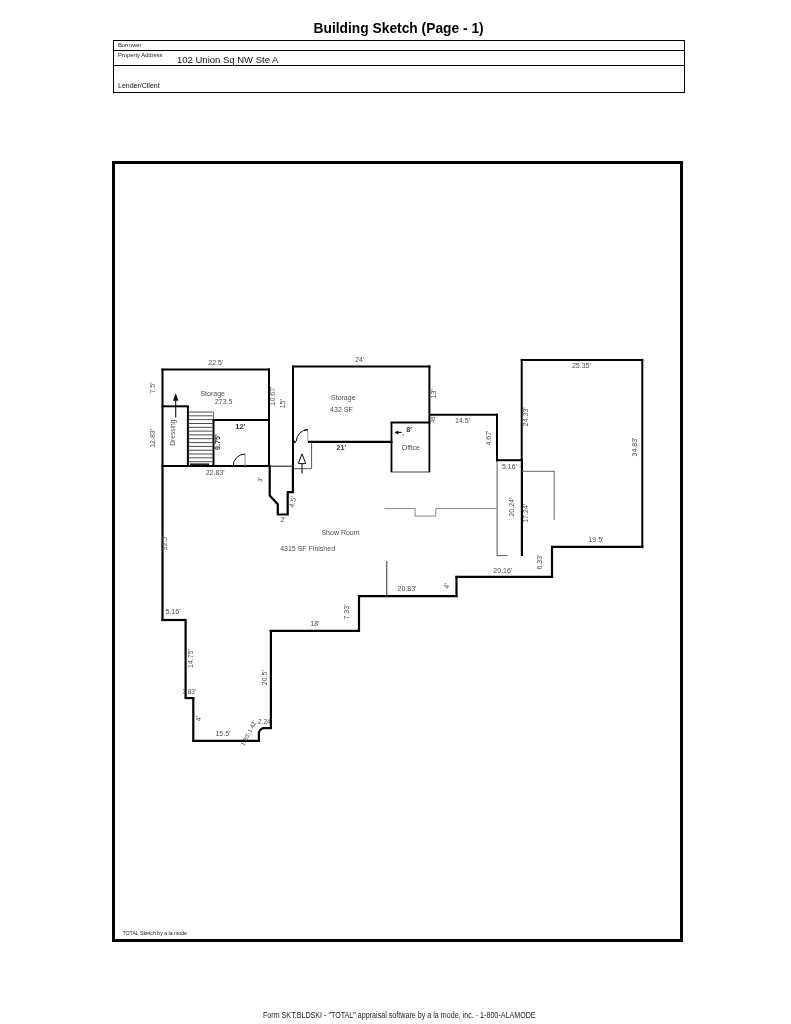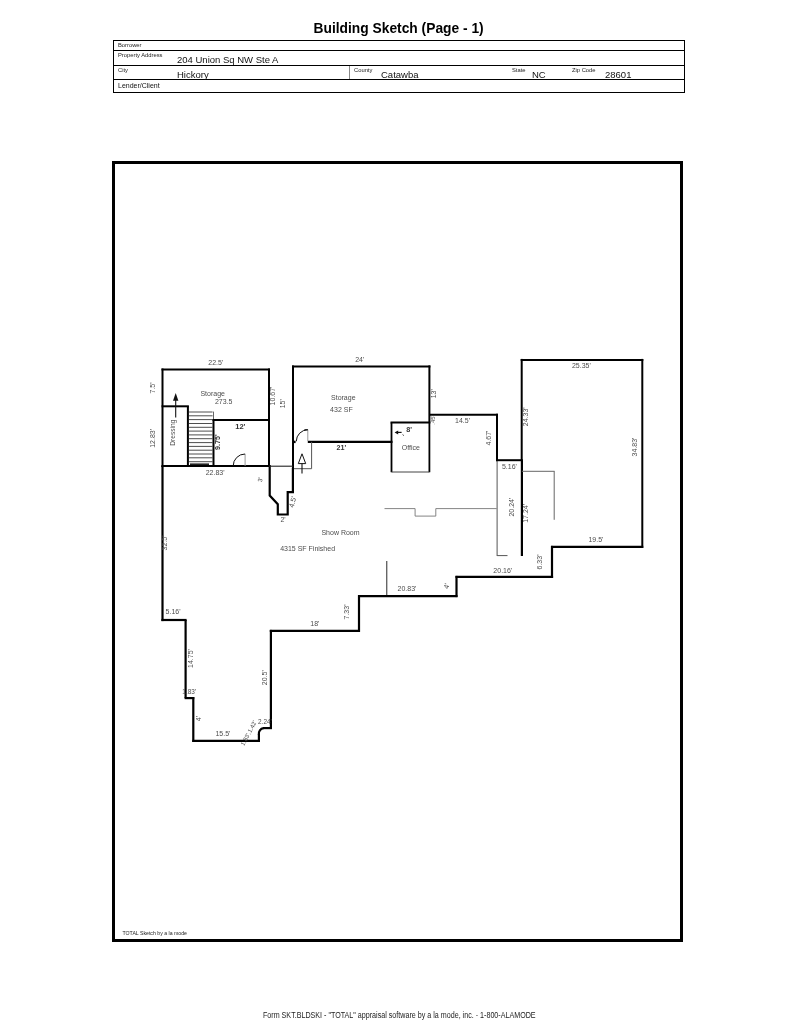--- a/index.html
+++ b/index.html
@@ -8,34 +8,23 @@
 <div class="abs" style="left:3.4px;top:19px;width:791px;text-align:center;font-size:15.5px;font-weight:bold;color:#000;"><span style="display:inline-block;transform:scaleX(0.89);">Building Sketch (Page - 1)</span></div>
 
 <div class="abs" style="left:113px;top:39.5px;width:570px;height:51px;border-top:1.6px solid #000;border-bottom:1.8px solid #000;border-left:1px solid #000;border-right:1px solid #000;">
 
  <div class="abs" style="left:0;top:0;width:100%;height:9.8px;border-bottom:1px solid #000;">
       <span class="abs" style="left:4px;top:1.5px;font-size:5.8px;color:#222;">Borrower</span>
     </div>
 
  <div class="abs" style="left:0;top:10.8px;width:100%;height:13.3px;border-bottom:1px solid #000;">
       <span class="abs" style="left:4px;top:1px;font-size:5.8px;color:#222;">Property Address</span>
-      <span class="abs" style="left:63px;top:3px;font-size:9.5px;color:#111;">204 Union Sq NW Ste A</span>
+      <span class="abs" style="left:63px;top:3px;font-size:9.5px;color:#111;">102 Union Sq NW Ste A</span>
     </div>
 
- <div class="abs" style="left:0;top:25.1px;width:100%;height:13.5px;border-bottom:1px solid #000;">
-  <span class="abs" style="left:4px;top:1px;font-size:5.8px;color:#222;">City</span>
-      <span class="abs" style="left:63px;top:3.5px;font-size:9.5px;color:#111;">Hickory</span>
-  <span class="abs" style="left:235px;top:0;height:100%;border-left:1px solid #888;"></span>
-  <span class="abs" style="left:240px;top:1px;font-size:5.8px;color:#222;">County</span>
-      <span class="abs" style="left:267px;top:3.5px;font-size:9.5px;color:#111;">Catawba</span>
-  <span class="abs" style="left:398px;top:1.5px;font-size:5.8px;color:#222;">State</span>
-      <span class="abs" style="left:418px;top:3.5px;font-size:9.5px;color:#111;">NC</span>
-  <span class="abs" style="left:458px;top:1.5px;font-size:5.8px;color:#222;">Zip Code</span>
-      <span class="abs" style="left:491px;top:3.5px;font-size:9.5px;color:#111;">28601</span>
- </div>
 
  <div class="abs" style="left:0;top:39.6px;width:100%;height:11px;">
       <span class="abs" style="left:4px;top:2px;font-size:7px;color:#111;">Lender/Client</span>
     </div>
 </div>
 
 <div class="abs" style="left:112.2px;top:161.2px;width:565.2px;height:774.5px;border:3px solid #000;"></div>
 
 <svg class="abs" style="left:0;top:0;" width="791" height="1024" viewBox="0 0 791 1024">
 

